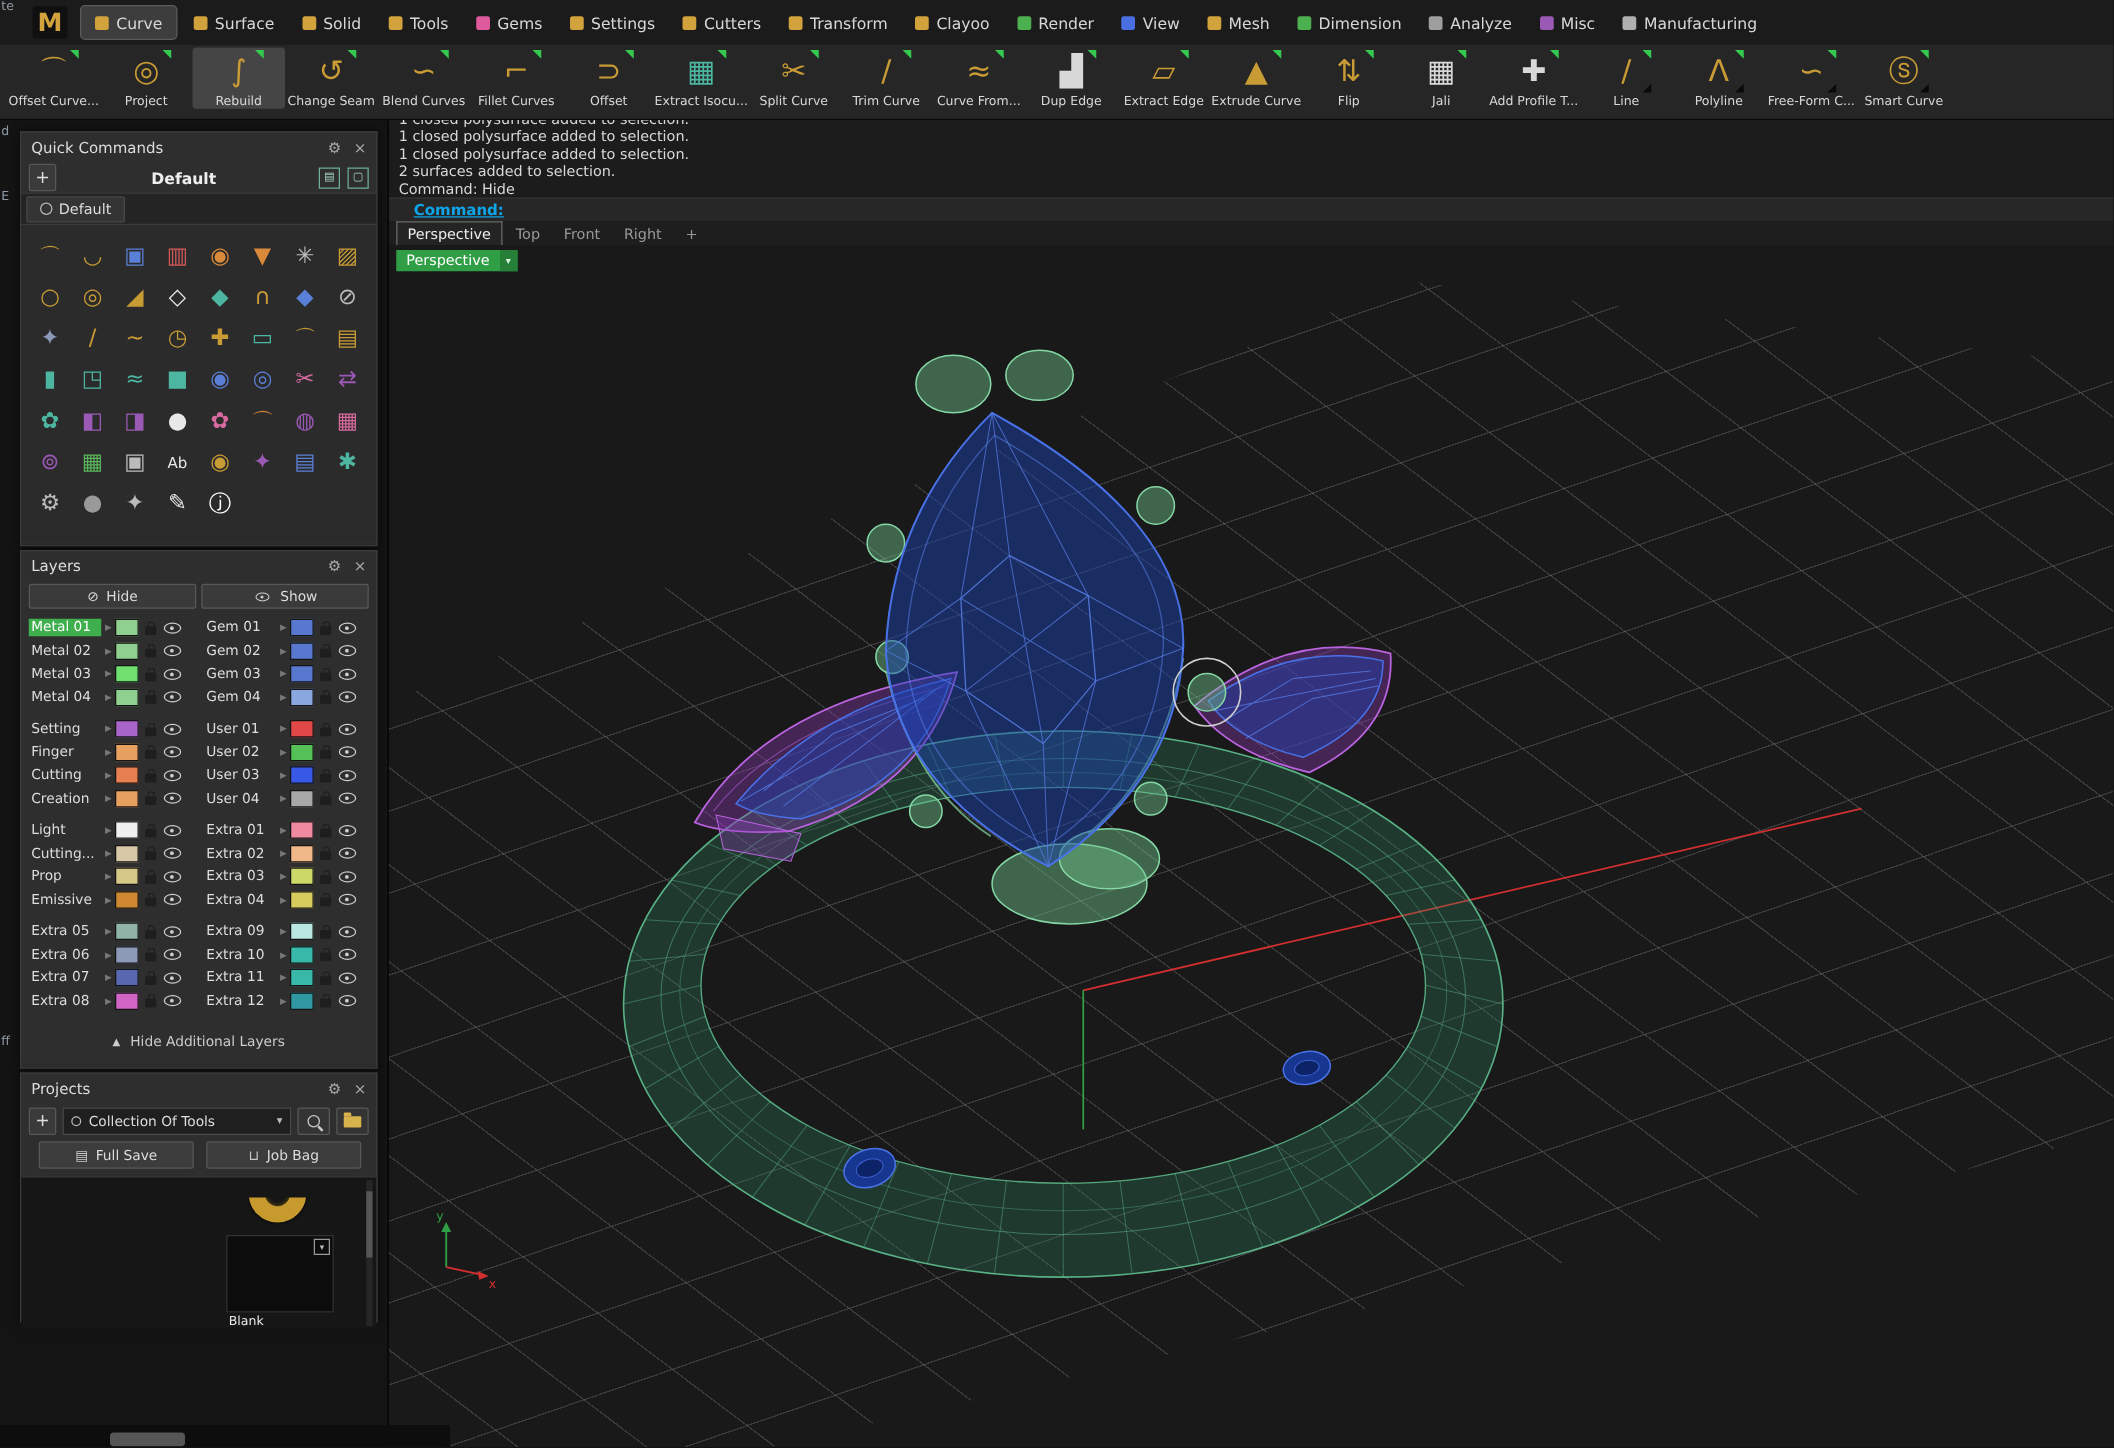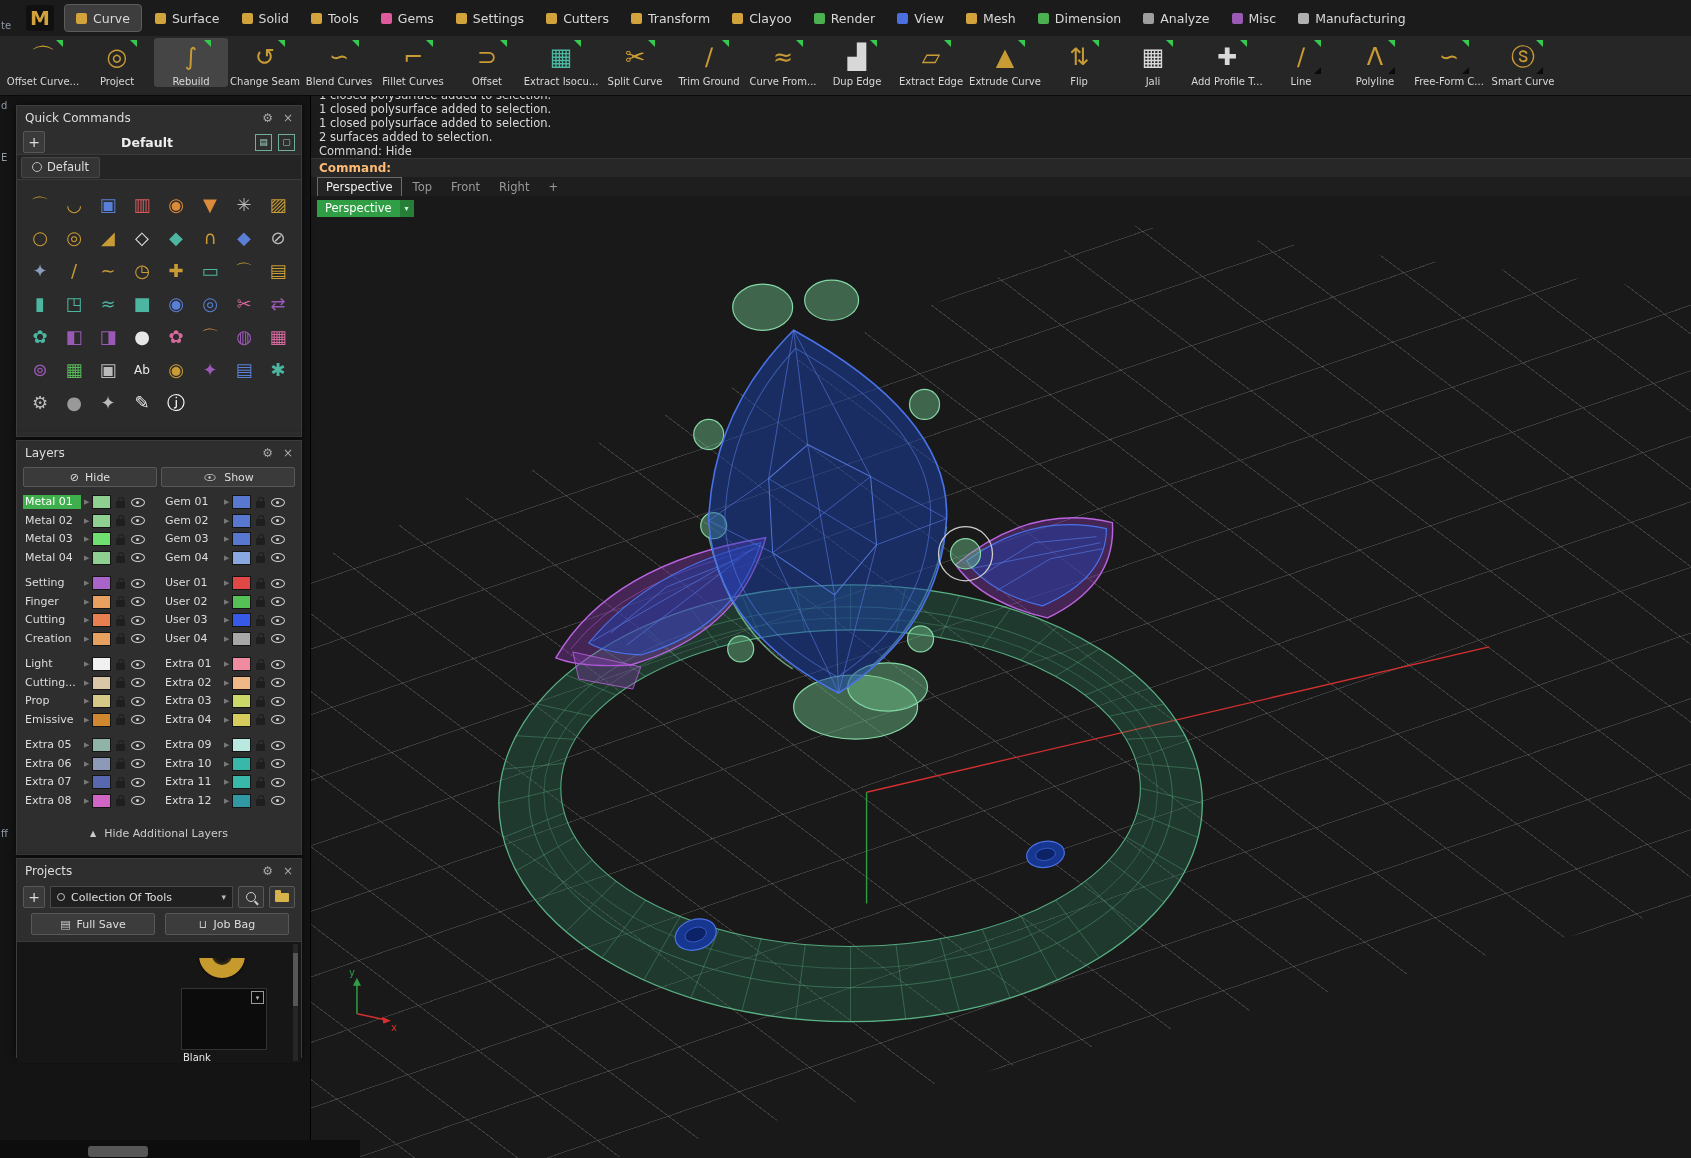--- a/index.html
+++ b/index.html
@@ -82,21 +82,21 @@
   .thumb2{position:absolute;left:164px;top:46px;width:86px;}
   .blankimg{position:relative;height:60px;background:#0c0c0c;border:1px solid #333;}
   .expico{position:absolute;top:2px;right:2px;width:11px;height:11px;border:1px solid #999;color:#bbb;font-size:7px;display:flex;align-items:center;justify-content:center;}
   .pscroll{position:absolute;right:3px;top:2px;bottom:2px;width:5px;background:#262626;}
   .pscroll::after{content:"";position:absolute;top:8%;left:0;width:100%;height:45%;background:#565656;}
 
   
   .viewport{position:absolute;left:310px;top:96px;right:0;bottom:0;background:#1c1c1c;border-left:1px solid #000;overflow:hidden;}
   .cmd-history{margin-top:-8px;}
   .cline{height:14px;line-height:14px;font-size:11.5px;color:#d8d8d8;padding-left:8px;white-space:nowrap;}
-  .cmd-prompt{height:18px;line-height:18px;background:#272727;border-top:1px solid #353535;color:#fdba74;font-size:12px;font-weight:600;padding-left:8px;}
+  .cmd-prompt{height:18px;line-height:18px;background:#272727;border-top:1px solid #353535;color:#0ea5e9;font-size:12px;font-weight:600;padding-left:20px;text-decoration:underline;}
   #vtabs{display:flex;align-items:flex-end;gap:3px;height:20px;background:#1e1e1e;border-bottom:1px solid #000;padding-left:6px;}
   .vtab{padding:2px 8px 3px 8px;font-size:11.5px;color:#999;}
   .vtab.active{color:#eee;border:1px solid #6a6a6a;border-bottom:none;background:#242424;}
   .persp-btn{position:absolute;left:6px;top:104px;height:17px;background:#2f9e44;display:flex;align-items:stretch;z-index:6;}
   .persp-btn .pl{padding:0 8px;font-size:11.5px;color:#fff;line-height:17px;}
   .persp-btn .pc{width:14px;background:#257f37;color:#d8f5df;font-size:8px;display:flex;align-items:center;justify-content:center;}
   .scene{position:absolute;left:0;right:0;top:100px;bottom:0;background:#191919;}
   .floor{position:absolute;inset:0;
     background:
       repeating-linear-gradient(341deg, rgba(130,130,130,0.32) 0 1px, transparent 1px 62px),
@@ -107,21 +107,21 @@
   
   .efrag{position:absolute;left:1px;color:#8f9aa6;font-size:10px;z-index:3;}
   .bottom-bar{position:absolute;left:0;top:1140px;width:360px;height:18px;background:#0d0d0d;}
   .bottom-frag{position:absolute;left:88px;top:1146px;width:60px;height:11px;background:#565656;border-radius:3px;}
 </style>
 </head>
 <body>
 
 <div class="app">
 
-  <span class="efrag" style="top:20px">te</span>
+  <span class="efrag" style="top:0">te</span>
   <span class="efrag" style="top:100px">d</span>
   <span class="efrag" style="top:152px">E</span>
   <span class="efrag" style="top:828px">ff</span>
 
   <header class="menubar">
     <div class="logo">M</div>
     <nav id="menu-tabs">
         <div class="tab active">
           <span class="sq" style="background: rgb(210, 162, 60);"></span>
           <span class="lbl">Curve</span>
@@ -251,21 +251,21 @@
           <span class="tglyph" style="color: rgb(200, 155, 53);">✂</span>
           <span class="corner-g"></span>
         </div>
         <div class="tlabel">Split Curve</div>
       </div>
       <div class="titem">
         <div class="ticon">
           <span class="tglyph" style="color: rgb(200, 155, 53);">∕</span>
           <span class="corner-g"></span>
         </div>
-        <div class="tlabel">Trim Ground</div>
+        <div class="tlabel">Trim Curve</div>
       </div>
       <div class="titem">
         <div class="ticon">
           <span class="tglyph" style="color: rgb(200, 155, 53);">≈</span>
           <span class="corner-g"></span>
         </div>
         <div class="tlabel">Curve From...</div>
       </div>
       <div class="titem">
         <div class="ticon">

